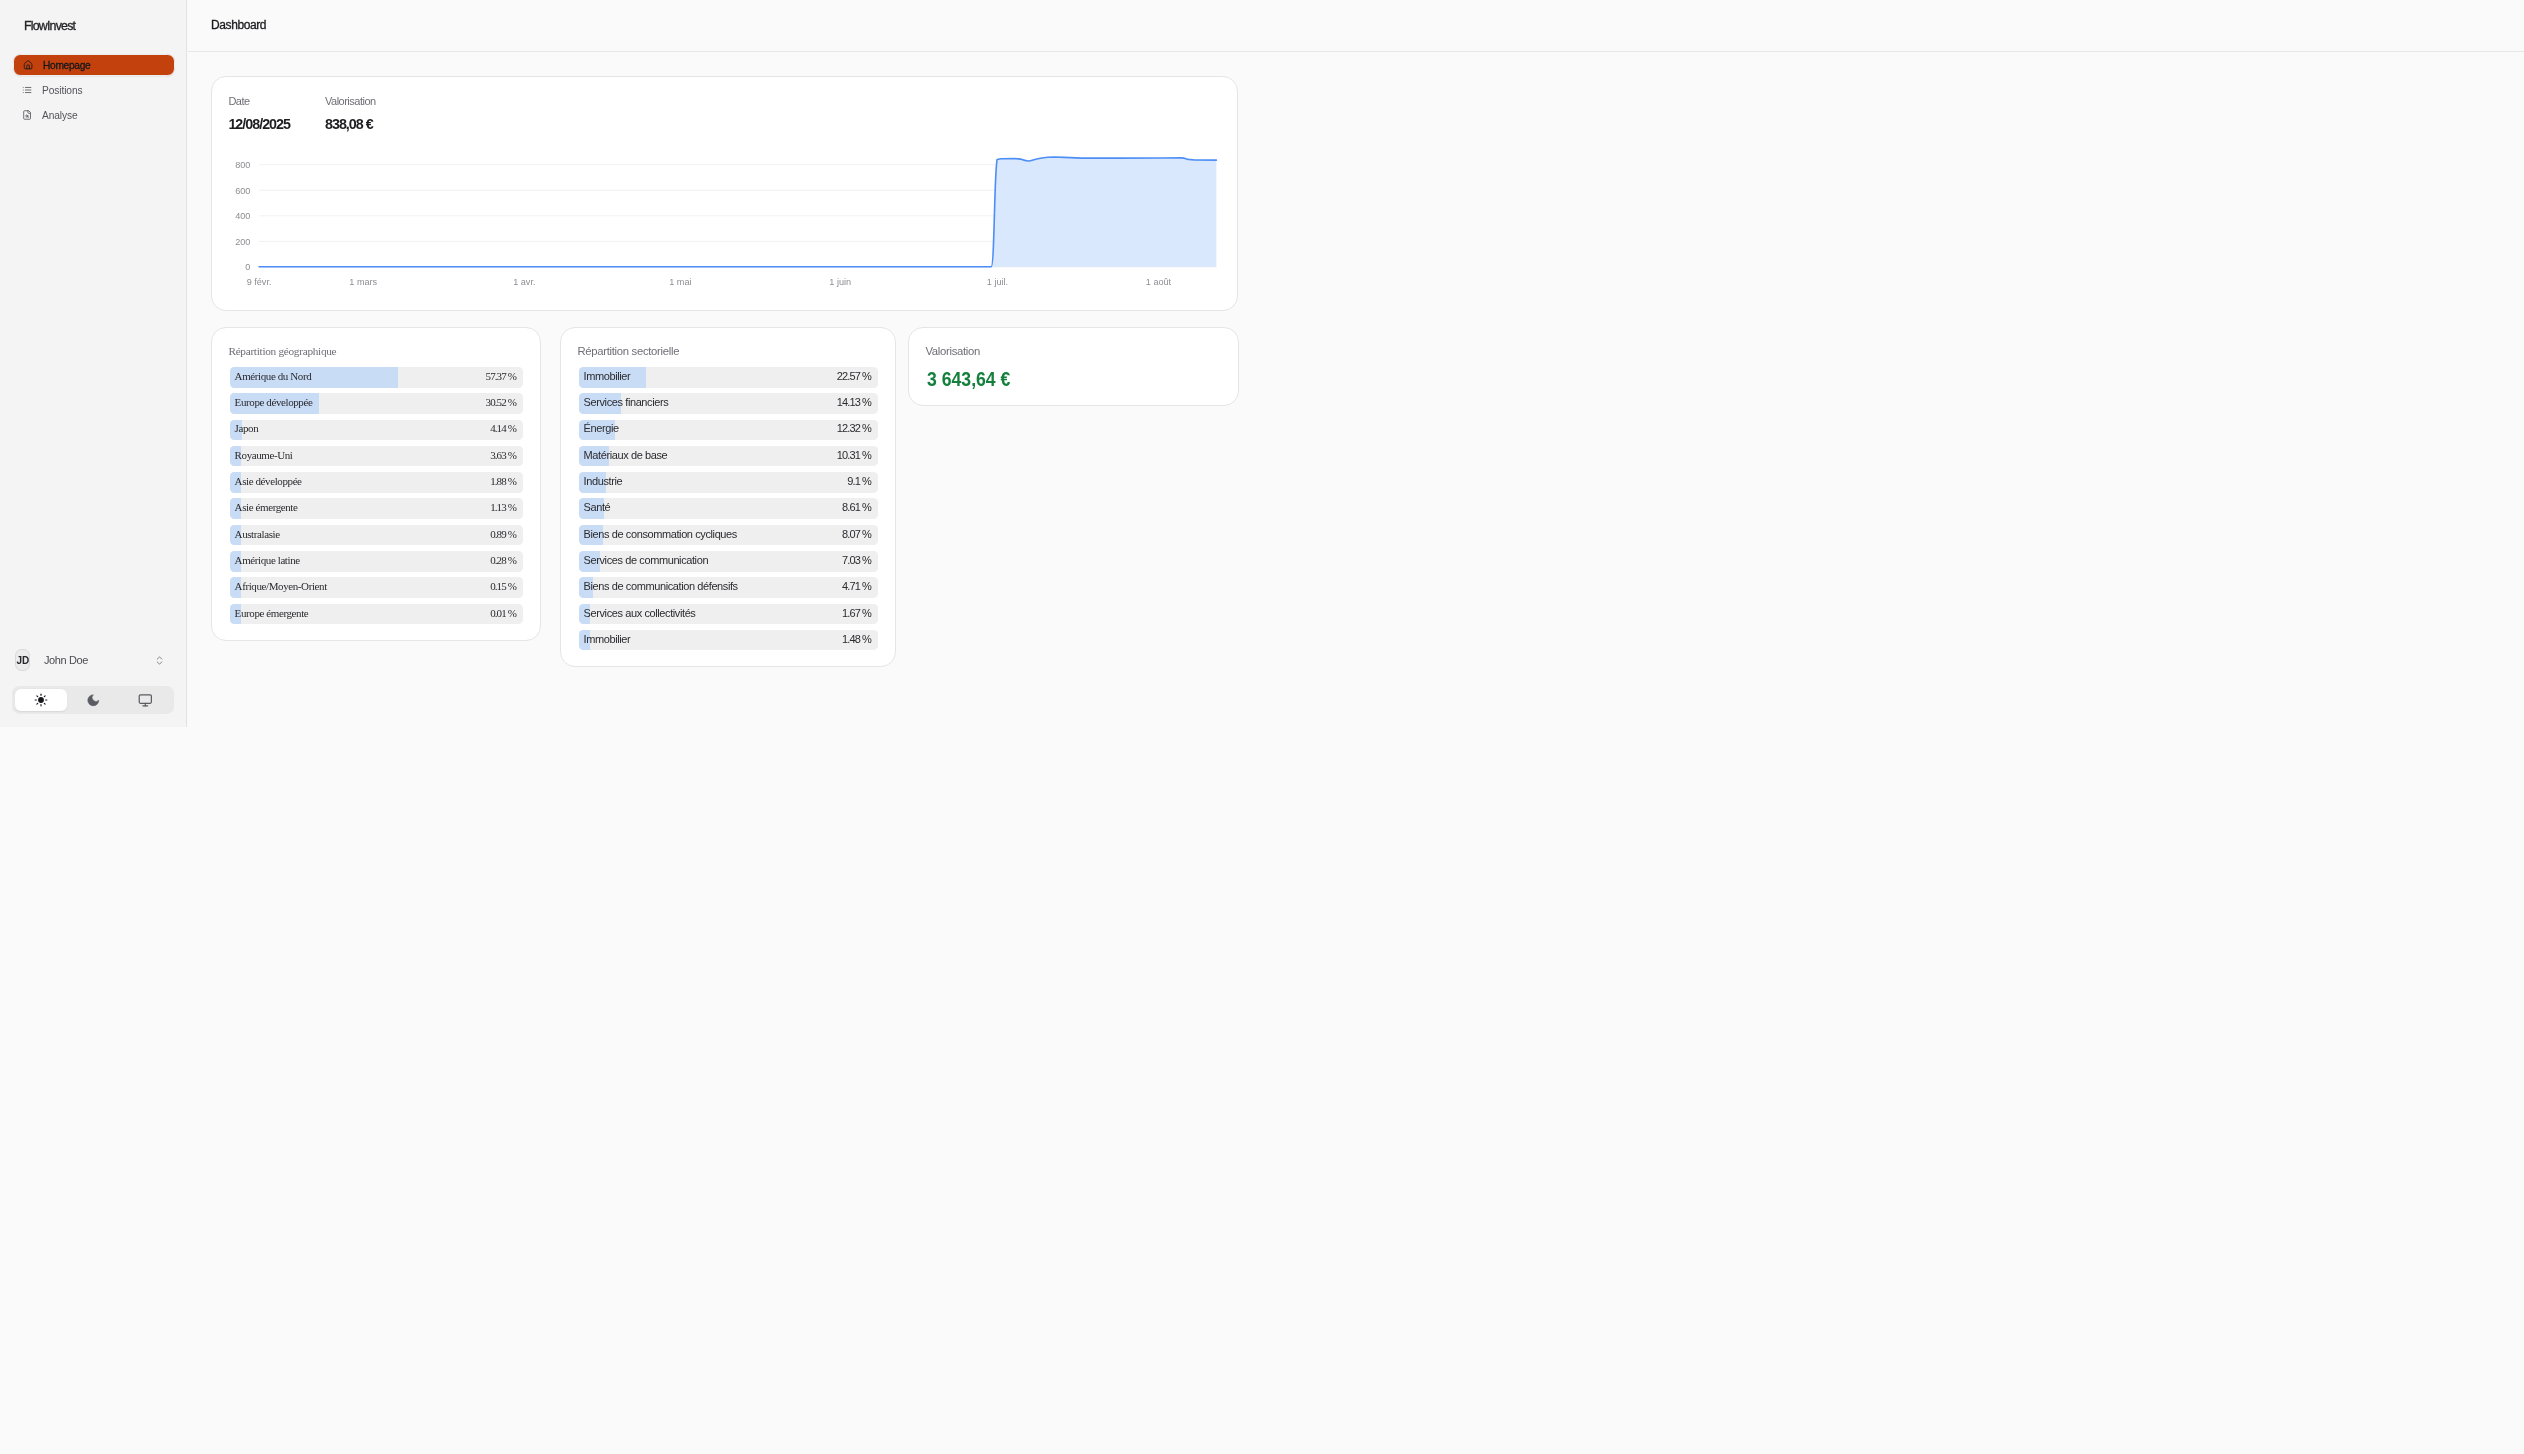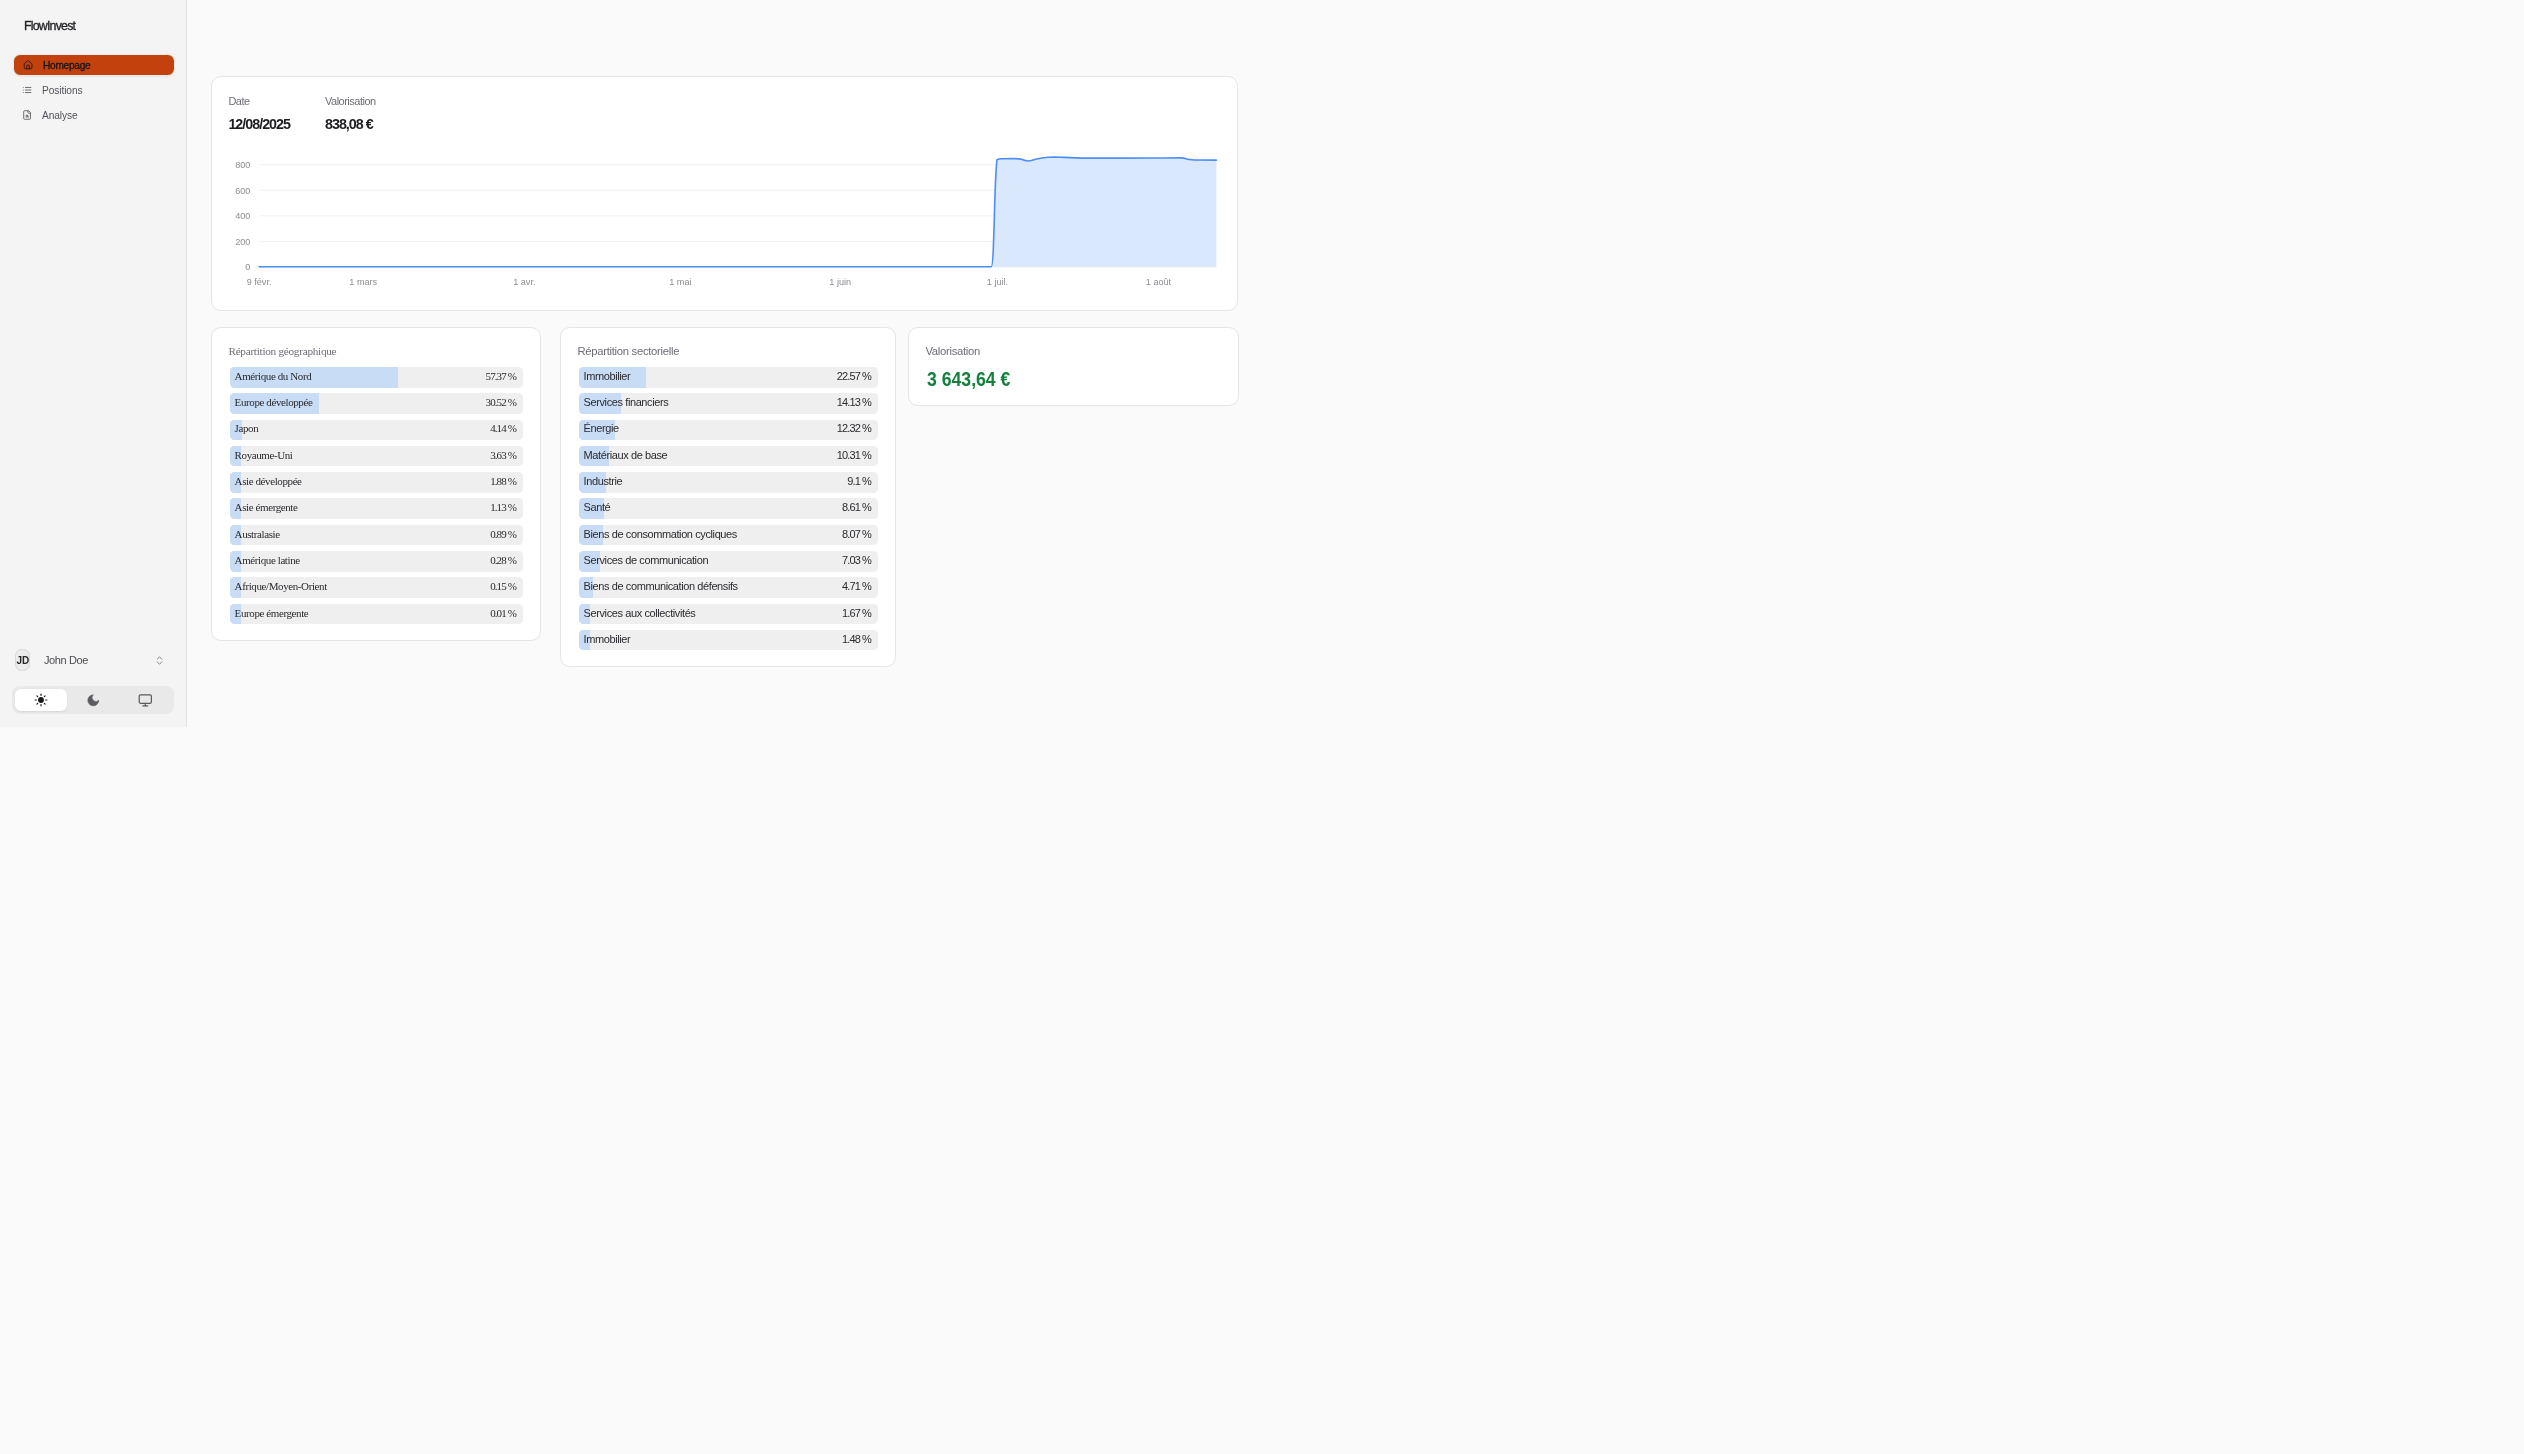--- a/index.html
+++ b/index.html
@@ -25,21 +25,21 @@
   .seg { position:absolute; top:3.1px; width:52px; height:22px; border-radius:5.8px; display:flex; align-items:center; justify-content:center; }
   #seg1 { left:3.1px; background:#fff; box-shadow:0 0.7px 1.5px rgba(0,0,0,.08); }
   #seg2 { left:55px; }
   #seg3 { left:107px; }
 
   
   #main { position:absolute; left:188px; top:0; right:0; bottom:0; background:#fafafa; }
   #header { position:absolute; left:0; top:0; right:0; height:52px; border-bottom:0.7px solid #e7e7e7; }
   #header h1 { position:absolute; left:23px; top:18.3px; font-size:12px; font-weight:400; -webkit-text-stroke:0.3px #1b1b1f; color:#1b1b1f; letter-spacing:-0.4px; }
 
-  .card { position:absolute; background:#fff; border:0.7px solid #e5e5e5; border-radius:10px; }
+  .card { position:absolute; background:#fff; border:0.7px solid #e5e5e5; border-radius:15px; }
   #chartcard { left:23px; top:76px; width:1027px; height:235px; }
   .statlbl { position:absolute; font-size:11px; letter-spacing:-0.5px; color:#6e6e76; }
   .statval { position:absolute; font-size:14.3px; letter-spacing:-1px; font-weight:700; color:#1e1e22; white-space:nowrap; }
 
   #geocard  { left:23px; top:327px;   width:330px; height:314px;font-family:Liberation Serif, serif; }
   #seccard  { left:372px; top:327px;  width:336px; height:340px; }
   #valcard  { left:720px; top:327px;    width:331px; height:79px; }
   #perfcard { left:720px; top:426px;    width:331px; height:82px; }
 
   .cardtitle { position:absolute; left:16.4px; top:17px; font-size:11.3px; letter-spacing:-0.3px; color:#6e6e76; }
@@ -116,20 +116,23 @@
         <svg width="14.6" height="14.6" viewBox="0 0 24 24" fill="none" stroke="#5b5b63" stroke-width="2" stroke-linecap="round" stroke-linejoin="round">
           <rect width="20" height="14" x="2" y="3" rx="2"></rect>
           <line x1="8" x2="16" y1="21" y2="21"></line>
           <line x1="12" x2="12" y1="17" y2="21"></line>
         </svg>
       </div>
     </div>
   </div>
 
   <div id="main">
+    <div id="header">
+      <h1>Dashboard</h1>
+    </div>
 
     <div class="card" id="chartcard">
       <div class="statlbl" style="left:16.4px; top:18px;">Date</div>
       <div class="statval" style="left:16.4px; top:39px;">12/08/2025</div>
       <div class="statlbl" style="left:113px; top:18px;">Valorisation</div>
       <div class="statval" style="left:113px; top:39px;">838,08&nbsp;€</div>
       <svg id="chart" width="1026" height="233" viewBox="0 0 1403.6 318.1" style="position:absolute;left:0;top:0;">
         <g stroke="#ececec" stroke-width="1">
           <line x1="64.4" y1="119.6" x2="1374.1" y2="119.6"></line>
           <line x1="64.4" y1="154.6" x2="1374.1" y2="154.6"></line>

